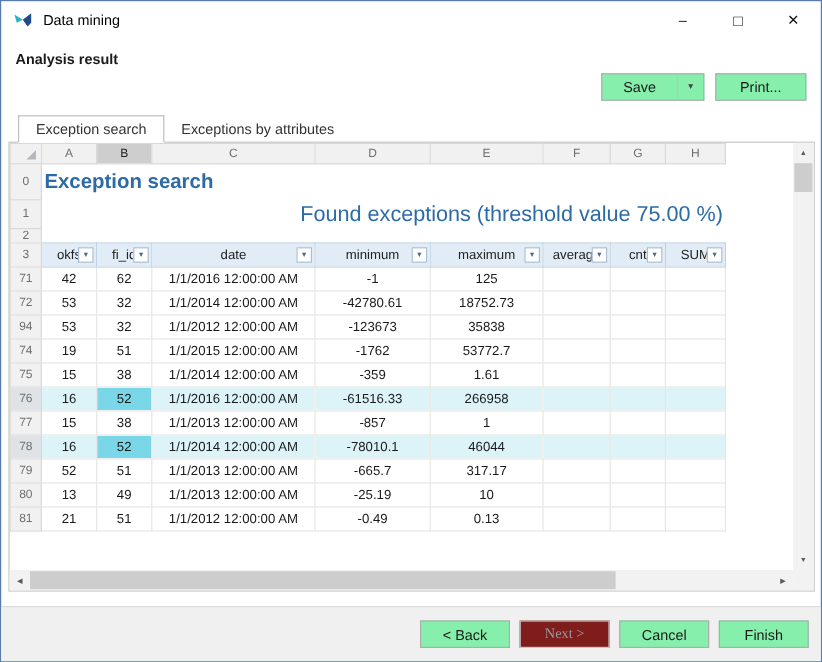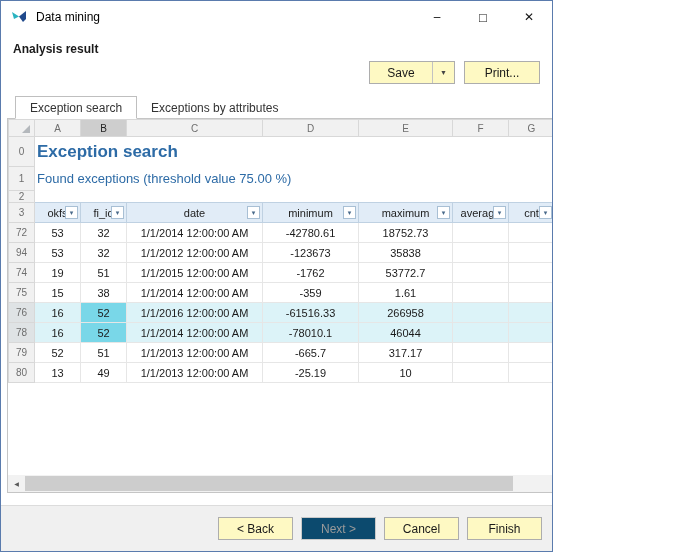--- a/index.html
+++ b/index.html
@@ -1,36 +1,36 @@
 <!DOCTYPE html>
 <html><head>
 <meta charset="utf-8">
 <style>
   * { margin:0; padding:0; box-sizing:border-box; }
   html,body { width:685px; height:552px; overflow:hidden; }
   body { font-family:"Liberation Sans", sans-serif; background:#fff; }
 
-  .window { position:relative; width:553px; height:552px; background:#fff;
+  .window { position:relative; width:685px; height:552px; background:#fff;
             border:1px solid #5a7bad; overflow:hidden; }
 
   
   .titlebar { height:32px; display:flex; align-items:center; }
   .logo { width:16px; height:16px; margin-left:10px; flex:0 0 auto; }
   .title-text { font-size:12px; color:#000; margin-left:9px; }
   .win-controls { margin-left:auto; display:flex; height:32px; }
   .win-btn { width:46px; height:32px; display:flex; align-items:center;
              justify-content:center; font-size:12px; color:#111; cursor:default; }
   .win-btn.max { font-size:13px; }
 
   
   .page-title { position:absolute; top:41px; left:12px; font-size:12px; font-weight:bold; color:#1a1a1a; }
 
   
   .toolbar { position:absolute; top:60px; right:12px; display:flex; gap:9px; }
-  .btn { border:1px solid #adadad; background:#fef9c3; color:#1a1a1a;
+  .btn { border:1px solid #adadad; background:#86efac; color:#1a1a1a;
          font-family:"Liberation Sans", sans-serif; font-size:12px; height:23px;
          display:inline-flex; align-items:center; justify-content:center; }
   .split { padding:0; }
   .split .btn-label { width:62px; text-align:center; }
   .split .btn-arrow { width:22px; height:21px; border-left:1px solid #c2c2c2;
                       display:flex; align-items:center; justify-content:center;
                       font-size:7px; color:#444; }
   .print-btn { width:76px; }
 
   
@@ -48,21 +48,21 @@
   .rn { background:#f1f1f1; border:1px solid #d8d8d8; color:#6e6e6e;
         font-size:10px; font-weight:normal; text-align:center; }
   .rn.rnhl { background:#dfe3e5; }
   .colhdr.selcol { background:#cecece; color:#222; }
   .corner { position:relative; }
   .tri { position:absolute; right:4px; bottom:3px; width:0; height:0;
          border-bottom:8px solid #b4b8bc; border-left:8px solid transparent; }
 
   .free { border:none; background:#fff; padding-left:6px; }
   .titlecell { font-size:17px; font-weight:bold; color:#2d6ba6; }
-  .subcell { font-size:13px; color:#2d6ba6; }
+  .subcell { font-size:18px; color:#2d6ba6;text-align:right; }
 
   .fhdr { position:relative; background:#e1ecf7; border:1px solid #bfd1e2;
           text-align:center; color:#222; padding-right:15px; }
   .filter { position:absolute; right:2px; top:3px; width:13px; height:13px;
             background:#fff; border:1px solid #a8bfd4; color:#4a6a8a;
             font-size:7px; line-height:11px; text-align:center; }
 
   .dc { border:1px solid #e6e6e6; text-align:center; }
   tr.hl .dc { background:#dcf3f8; }
   tr.hl .dc.hlcell { background:#79d7e8; }
@@ -79,21 +79,21 @@
   .vthumb { position:absolute; top:17px; left:1px; width:15px; height:24px; background:#cdcdcd; }
   .hthumb { position:absolute; left:17px; top:1px; width:488px; height:15px; background:#cdcdcd; }
   .sb-corner { position:absolute; right:0; bottom:0; width:17px; height:17px; background:#f2f2f2; }
 
   
   .footer { position:absolute; left:0; right:0; bottom:0; height:46px;
             background:#f0f0f0; border-top:1px solid #dcdcdc;
             display:flex; align-items:center; justify-content:flex-end;
             gap:8px; padding-right:10px; }
   .fbtn { width:75px; }
-  .fbtn.disabled { color:#9a9a9a; background:#0c4a6e; border-color:#c9c9c9; }
+  .fbtn.disabled { color:#9a9a9a; background:#7f1d1d; border-color:#c9c9c9;font-family:Liberation Serif, serif; }
 </style>
 </head>
 <body>
 
 <div class="window">
 
   <div class="titlebar">
     <svg class="logo" viewBox="0 0 16 16">
       <path d="M1 3 L8 7.5 L3 10 Z" fill="#2ab3c0"></path>
       <path d="M15 2 L8 7.5 L12 13 L15 10 Z" fill="#204a8c"></path>
@@ -165,20 +165,31 @@
             <td class="fhdr"><span>okfs</span><span class="filter">▾</span></td>
             <td class="fhdr"><span>fi_id</span><span class="filter">▾</span></td>
             <td class="fhdr"><span>date</span><span class="filter">▾</span></td>
             <td class="fhdr"><span>minimum</span><span class="filter">▾</span></td>
             <td class="fhdr"><span>maximum</span><span class="filter">▾</span></td>
             <td class="fhdr"><span>average</span><span class="filter">▾</span></td>
             <td class="fhdr"><span>cnt</span><span class="filter">▾</span></td>
             <td class="fhdr"><span>SUM</span><span class="filter">▾</span></td>
           </tr>
           <tr style="height:20px">
+            <td class="rn">71</td>
+            <td class="dc">42</td>
+            <td class="dc">62</td>
+            <td class="dc">1/1/2016 12:00:00 AM</td>
+            <td class="dc">-1</td>
+            <td class="dc">125</td>
+            <td class="dc"></td>
+            <td class="dc"></td>
+            <td class="dc"></td>
+          </tr>
+          <tr style="height:20px">
             <td class="rn">72</td>
             <td class="dc">53</td>
             <td class="dc">32</td>
             <td class="dc">1/1/2014 12:00:00 AM</td>
             <td class="dc">-42780.61</td>
             <td class="dc">18752.73</td>
             <td class="dc"></td>
             <td class="dc"></td>
             <td class="dc"></td>
           </tr>
@@ -219,20 +230,31 @@
             <td class="rn rnhl">76</td>
             <td class="dc">16</td>
             <td class="dc hlcell">52</td>
             <td class="dc">1/1/2016 12:00:00 AM</td>
             <td class="dc">-61516.33</td>
             <td class="dc">266958</td>
             <td class="dc"></td>
             <td class="dc"></td>
             <td class="dc"></td>
           </tr>
+          <tr style="height:20px">
+            <td class="rn">77</td>
+            <td class="dc">15</td>
+            <td class="dc">38</td>
+            <td class="dc">1/1/2013 12:00:00 AM</td>
+            <td class="dc">-857</td>
+            <td class="dc">1</td>
+            <td class="dc"></td>
+            <td class="dc"></td>
+            <td class="dc"></td>
+          </tr>
           <tr class="hl" style="height:20px">
             <td class="rn rnhl">78</td>
             <td class="dc">16</td>
             <td class="dc hlcell">52</td>
             <td class="dc">1/1/2014 12:00:00 AM</td>
             <td class="dc">-78010.1</td>
             <td class="dc">46044</td>
             <td class="dc"></td>
             <td class="dc"></td>
             <td class="dc"></td>
@@ -252,20 +274,31 @@
             <td class="rn">80</td>
             <td class="dc">13</td>
             <td class="dc">49</td>
             <td class="dc">1/1/2013 12:00:00 AM</td>
             <td class="dc">-25.19</td>
             <td class="dc">10</td>
             <td class="dc"></td>
             <td class="dc"></td>
             <td class="dc"></td>
           </tr>
+          <tr style="height:20px">
+            <td class="rn">81</td>
+            <td class="dc">21</td>
+            <td class="dc">51</td>
+            <td class="dc">1/1/2012 12:00:00 AM</td>
+            <td class="dc">-0.49</td>
+            <td class="dc">0.13</td>
+            <td class="dc"></td>
+            <td class="dc"></td>
+            <td class="dc"></td>
+          </tr>
         </tbody>
       </table>
 
     <div class="vscroll">
       <div class="sb-btn up">▲</div>
       <div class="vthumb"></div>
       <div class="sb-btn down">▼</div>
     </div>
 
     <div class="hscroll">

